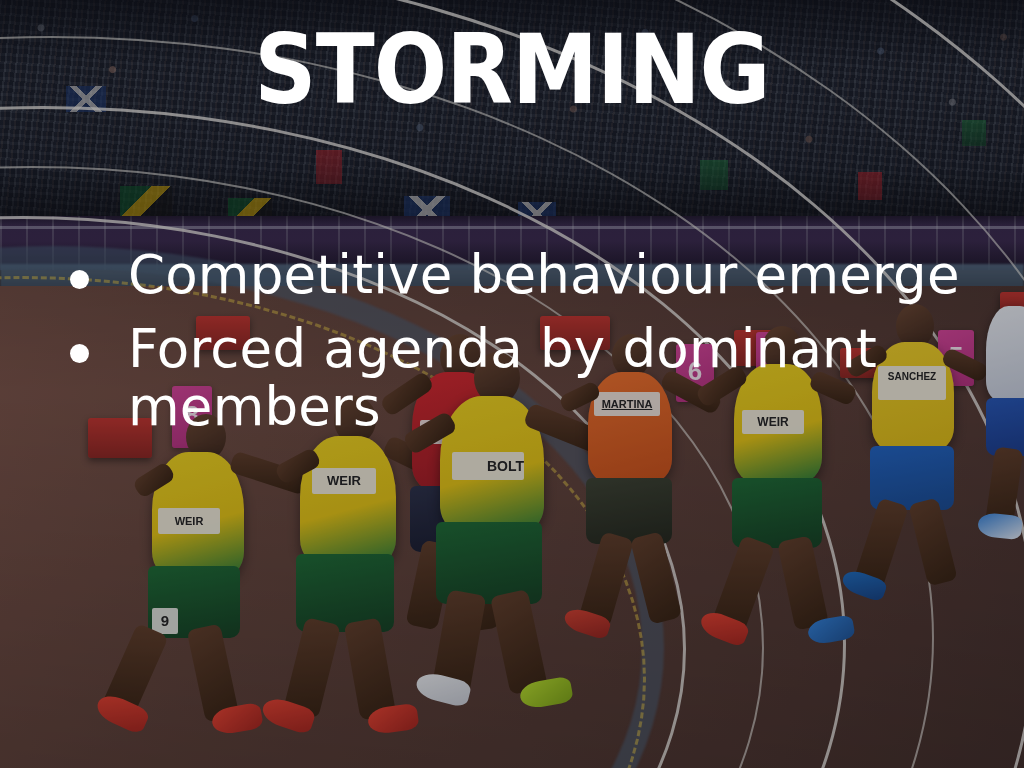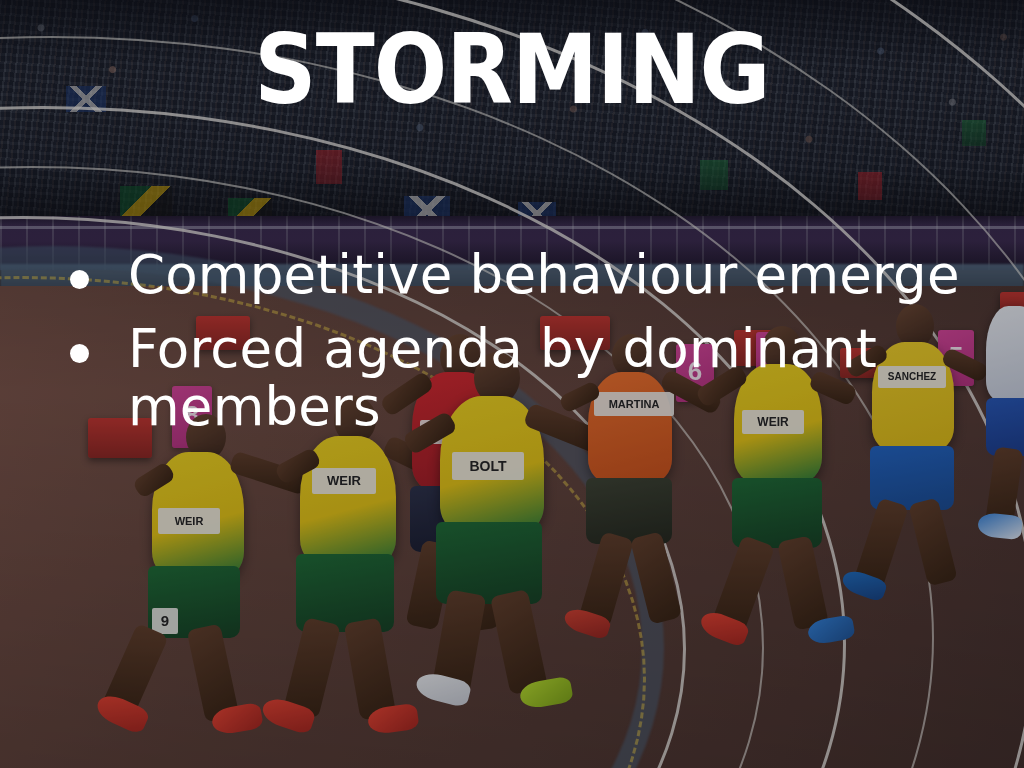--- a/index.html
+++ b/index.html
@@ -365,34 +365,34 @@
       <div class="r-bib" style="left:420px;top:420px;width:58px;height:24px;font-size:12px;line-height:24px;">USA</div>
       <div class="r-shorts usa-short" style="left:410px;top:486px;width:90px;height:66px;"></div>
       <div class="r-limb" style="left:380px;top:384px;width:54px;height:20px;transform:rotate(-34deg);"></div>
       <div class="r-limb" style="left:414px;top:542px;width:32px;height:86px;transform:rotate(12deg);"></div>
       <div class="r-limb" style="left:462px;top:542px;width:32px;height:88px;transform:rotate(-8deg);"></div>
     </div>
 
     <div class="runner">
       <div class="r-head" style="left:474px;top:352px;width:46px;height:52px;"></div>
       <div class="r-torso jam-top" style="left:440px;top:396px;width:104px;height:140px;"></div>
-      <div class="r-bib" style="left:452px;top:452px;width:72px;height:28px;font-size:14px;line-height:28px;">BOLT</div>
+      <div class="r-bib" style="left:452px;top:452px;width:72px;height:28px;font-size:14px;line-height:28px;text-align:right;">BOLT</div>
       <div class="r-shorts jam-short" style="left:436px;top:522px;width:106px;height:82px;"></div>
       <div class="r-limb" style="left:524px;top:418px;width:88px;height:24px;transform:rotate(22deg);"></div>
       <div class="r-limb" style="left:404px;top:422px;width:52px;height:22px;transform:rotate(-30deg);"></div>
       <div class="r-limb" style="left:440px;top:592px;width:38px;height:100px;transform:rotate(10deg);"></div>
       <div class="r-limb" style="left:500px;top:592px;width:38px;height:100px;transform:rotate(-12deg);"></div>
       <div class="r-shoe" style="left:416px;top:676px;width:54px;height:26px;background:linear-gradient(150deg,#f0f2f4,#c8ccd4);transform:rotate(14deg);"></div>
       <div class="r-shoe" style="left:520px;top:680px;width:52px;height:26px;background:linear-gradient(150deg,#b7dd2a,#7fa614);transform:rotate(-10deg);"></div>
     </div>
 
     <div class="runner">
       <div class="r-head" style="left:612px;top:334px;width:38px;height:44px;"></div>
       <div class="r-torso org-top" style="left:588px;top:372px;width:84px;height:112px;"></div>
-      <div class="r-bib" style="left:594px;top:392px;width:80px;height:24px;font-size:11px;line-height:24px;">MARTINA</div>
+      <div class="r-bib" style="left:594px;top:392px;width:66px;height:24px;font-size:11px;line-height:24px;text-decoration:underline;">MARTINA</div>
       <div class="r-shorts org-short" style="left:586px;top:478px;width:86px;height:66px;"></div>
       <div class="r-limb" style="left:660px;top:382px;width:62px;height:20px;transform:rotate(28deg);"></div>
       <div class="r-limb" style="left:560px;top:388px;width:40px;height:18px;transform:rotate(-26deg);"></div>
       <div class="r-limb" style="left:590px;top:534px;width:32px;height:92px;transform:rotate(16deg);"></div>
       <div class="r-limb" style="left:640px;top:534px;width:32px;height:88px;transform:rotate(-14deg);"></div>
       <div class="r-shoe" style="left:564px;top:612px;width:46px;height:22px;background:linear-gradient(150deg,#d8402e,#93211a);transform:rotate(18deg);"></div>
     </div>
 
     <div class="runner">
       <div class="r-head" style="left:762px;top:326px;width:40px;height:46px;"></div>
@@ -403,21 +403,21 @@
       <div class="r-limb" style="left:810px;top:378px;width:46px;height:20px;transform:rotate(24deg);"></div>
       <div class="r-limb" style="left:726px;top:538px;width:34px;height:94px;transform:rotate(20deg);"></div>
       <div class="r-limb" style="left:786px;top:538px;width:34px;height:90px;transform:rotate(-12deg);"></div>
       <div class="r-shoe" style="left:700px;top:616px;width:48px;height:24px;background:linear-gradient(150deg,#e8402e,#a6231a);transform:rotate(22deg);"></div>
       <div class="r-shoe" style="left:808px;top:618px;width:46px;height:24px;background:linear-gradient(150deg,#2f7fd8,#1b5296);transform:rotate(-10deg);"></div>
     </div>
 
     <div class="runner">
       <div class="r-head" style="left:896px;top:304px;width:38px;height:44px;"></div>
       <div class="r-torso blu-top" style="left:872px;top:342px;width:82px;height:110px;"></div>
-      <div class="r-bib" style="left:878px;top:366px;width:68px;height:22px;font-size:10px;line-height:22px;">SANCHEZ</div>
+      <div class="r-bib" style="left:878px;top:366px;width:68px;height:34px;font-size:10px;line-height:22px;">SANCHEZ</div>
       <div class="r-shorts blu-short" style="left:870px;top:446px;width:84px;height:64px;"></div>
       <div class="r-limb" style="left:846px;top:352px;width:42px;height:18px;transform:rotate(-30deg);"></div>
       <div class="r-limb" style="left:942px;top:356px;width:46px;height:18px;transform:rotate(26deg);"></div>
       <div class="r-limb" style="left:866px;top:500px;width:30px;height:88px;transform:rotate(18deg);"></div>
       <div class="r-limb" style="left:918px;top:500px;width:30px;height:84px;transform:rotate(-14deg);"></div>
       <div class="r-shoe" style="left:842px;top:574px;width:44px;height:22px;background:linear-gradient(150deg,#1d6fc4,#133f80);transform:rotate(20deg);"></div>
     </div>
 
     <div class="runner">
       <div class="r-torso wht-top" style="left:986px;top:306px;width:56px;height:96px;"></div>

